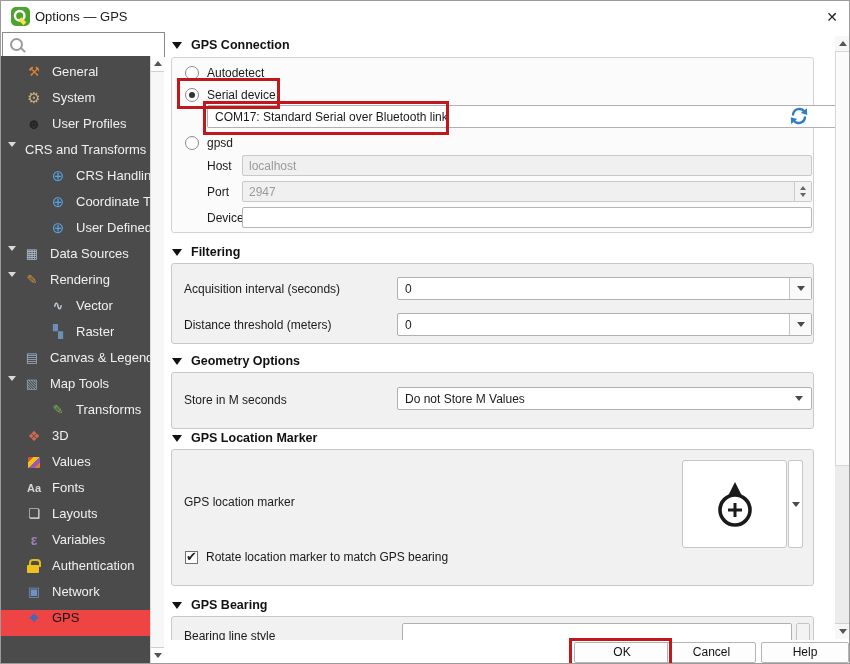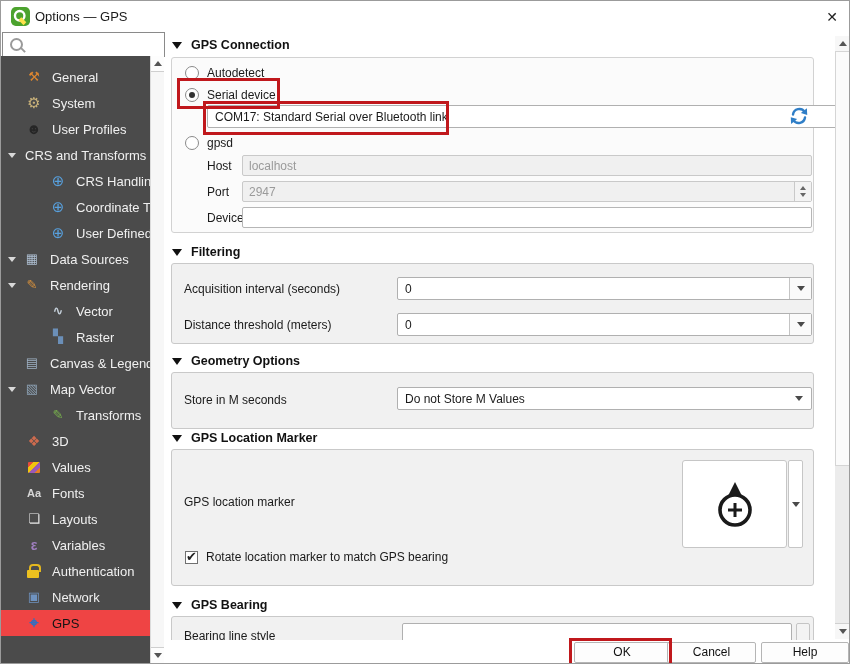--- a/index.html
+++ b/index.html
@@ -8,21 +8,21 @@
   .titlebar{position:absolute;left:0;top:0;width:100%;height:31px;background:#fff;}
   .title-text{position:absolute;left:34px;top:8px;font-size:13px;color:#1a1a1a;}
   .logo{position:absolute;left:10px;top:6px;}
   .close-btn{position:absolute;left:818px;top:4px;width:26px;height:24px;text-align:center;line-height:24px;font-size:14px;color:#222;cursor:default;}
   
   .searchbox{position:absolute;left:1px;top:31px;width:161px;height:23px;background:#fff;border:1px solid #8a8a8a;}
   .mag{position:absolute;left:7px;top:5px;width:9px;height:9px;border:2px solid #9a9a9a;border-radius:50%;}
   .mag::after{content:"";position:absolute;width:6px;height:2px;background:#9a9a9a;transform:rotate(45deg);right:-5px;bottom:-2px;}
   
   .sidebar{position:absolute;left:0;top:55px;width:149px;height:607px;background:#4b4b4b;padding-top:8px;box-sizing:border-box;}
-  .srow{height:26px;display:flex;align-items:center;color:#f0f0f0;font-size:13px;white-space:nowrap;overflow:hidden;}
+  .srow{height:26px;display:flex;color:#f0f0f0;font-size:13px;white-space:nowrap;overflow:hidden;}
   .srow.selected{background:#ef4444;color:#141414;}
   .slabel{margin-left:9px;overflow:hidden;}
   .icon{display:inline-block;width:18px;height:16px;text-align:center;font-size:13px;line-height:16px;position:relative;flex:0 0 18px;}
   .row-root .icon{margin-left:24px;}
   .row-child .icon{margin-left:48px;}
   .row-group{padding-left:7px;}
   .s-tri{width:0;height:0;border-left:4.5px solid transparent;border-right:4.5px solid transparent;border-top:5px solid #d9d9d9;margin-right:7px;flex:0 0 auto;}
   .i-tools::before{content:"⚒";color:#dd8630;}
   .i-gear::before{content:"⚙";color:#c9b27a;font-size:15px;}
   .i-user::before{content:"☻";color:#262626;font-size:15px;}
@@ -161,21 +161,21 @@
         <span class="icon i-raster"></span>
         <span class="slabel">Raster</span>
       </div>
     <div class="srow row-root">
         <span class="icon i-canvas" style="margin-left:22px"></span>
         <span class="slabel">Canvas &amp; Legend</span>
       </div>
     <div class="srow row-group">
         <span class="s-tri"></span>
         <span class="icon i-maptools"></span>
-        <span class="slabel">Map Vector</span>
+        <span class="slabel">Map Tools</span>
       </div>
     <div class="srow row-child">
         <span class="icon i-digit"></span>
         <span class="slabel">Transforms</span>
       </div>
     <div class="srow row-root">
         <span class="icon i-3d"></span>
         <span class="slabel">3D</span>
       </div>
     <div class="srow row-root">

